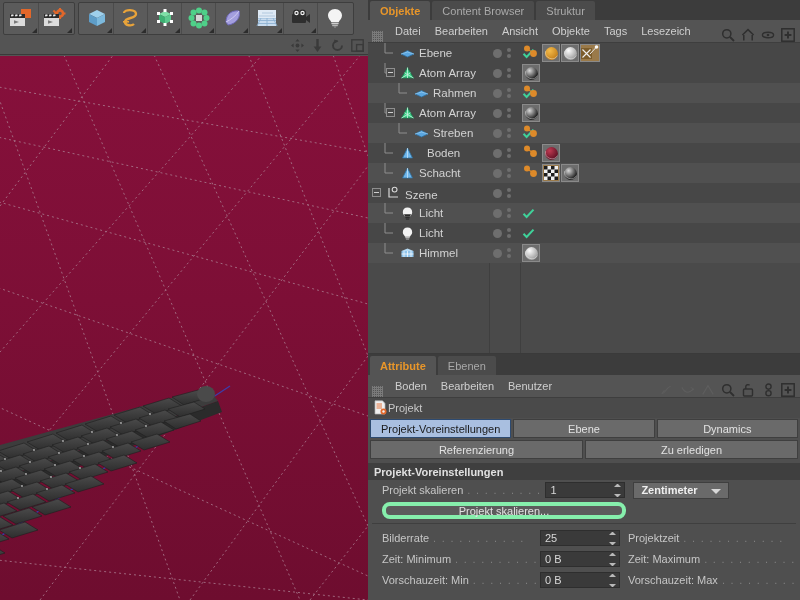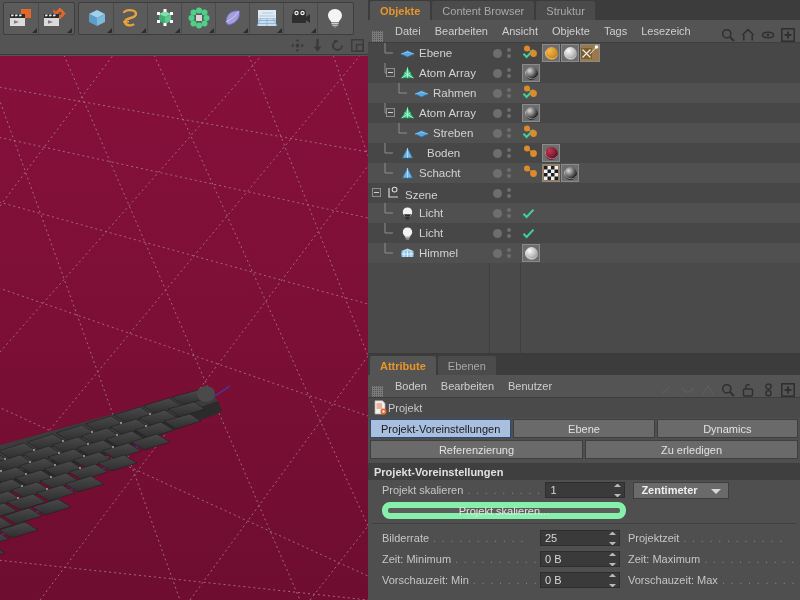--- a/index.html
+++ b/index.html
@@ -114,21 +114,21 @@
   .spin i { display:block; border-left:3px solid transparent; border-right:3px solid transparent; }
   .spin i.up { border-bottom:3px solid #b9b9b9; }
   .spin i.dn { border-top:3px solid #b9b9b9; }
   .combo { width:96px; height:17px; background:#6a6a6a; border:1px solid #3f3f3f;
            display:flex; align-items:center; padding-left:7px; font-size:11px;
            color:#efefef; font-weight:bold; position:relative; margin-left:8px; cursor:pointer; }
   .combo .carat { position:absolute; right:7px; top:6px;
                   border-left:5px solid transparent; border-right:5px solid transparent;
                   border-top:5px solid #d8d8d8; }
   .wbtn { margin:2px 0 0 14px; width:244px; height:17px; background:#5c5c5c;
-          border:6px solid #86efac; border-radius:8px; display:flex; align-items:center;
+          border:4px solid #86efac; border-radius:8px; display:flex; align-items:center;
           justify-content:center; font-size:11px; color:#e2e2e2; cursor:pointer; }
   .sep { height:1px; background:#3f3f3f; margin:4px 4px 3px 4px; }
   .prow2 { height:21px; display:flex; align-items:center; }
   .col-l { width:260px; display:flex; align-items:center; padding-left:14px; }
   .col-r { flex:1; display:flex; align-items:center; }
 </style>
 </head>
 <body>
 
 <div id="app">

